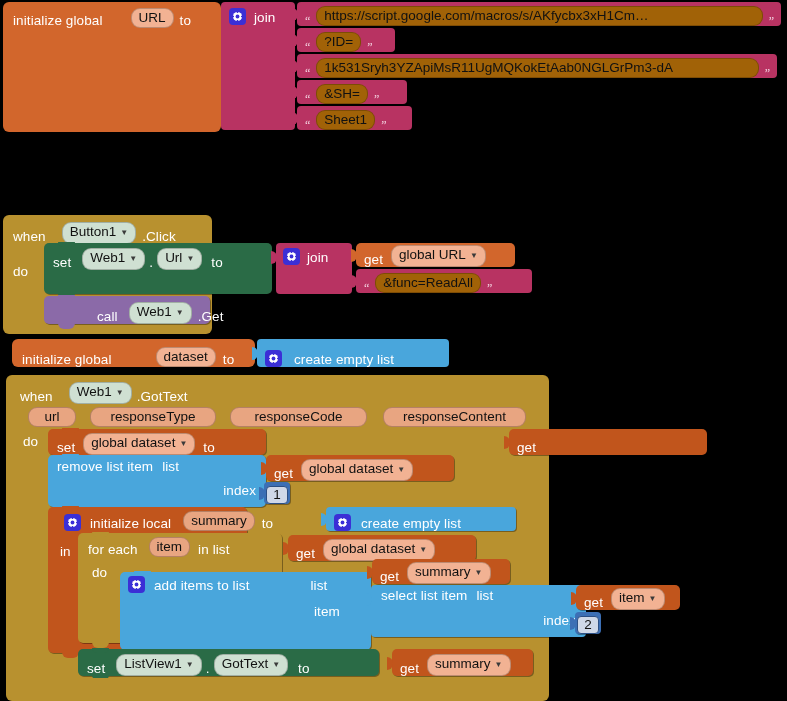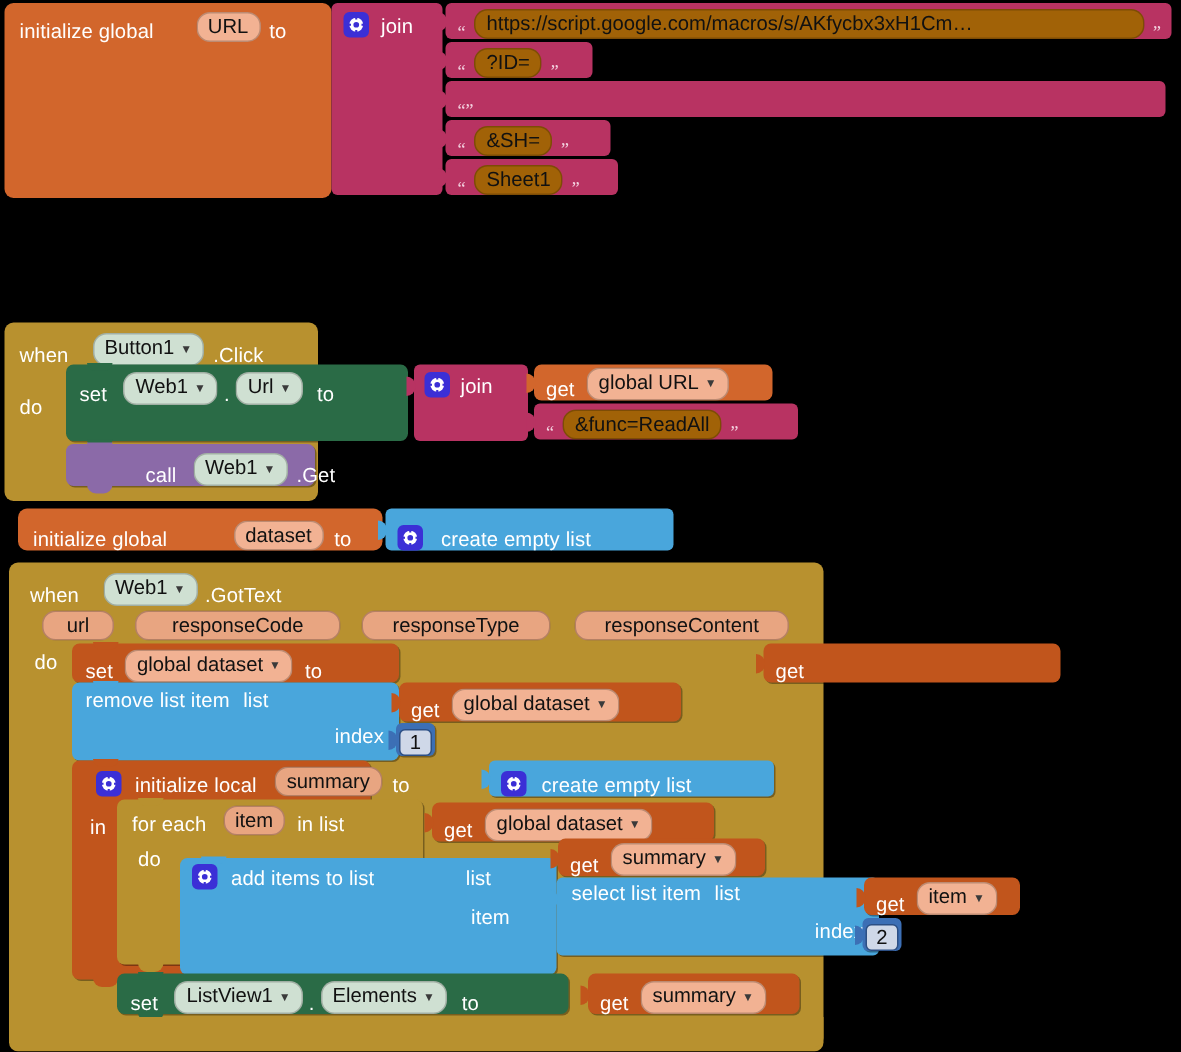--- a/index.html
+++ b/index.html
@@ -108,20 +108,21 @@
       <span class="q">“</span>
       <span class="field txt" style="margin:0 6px;">?ID=</span>
       <span class="q">”</span>
     </div>
     <div class="plug c-txt"></div>
   </div>
 
   <div class="blk c-txt r4 sh" style="left:297px;top:54px;width:480px;height:24px;">
     <div class="row" style="padding:0 0 0 8px;height:100%;">
       <span class="q">“</span>
+      <span class="field txt" style="margin:0 6px;flex:1 1 auto;">1k531Sryh3YZApiMsR11UgMQKokEtAab0NGLGrPm3-dA</span>
       <span class="q" style="margin-right:7px;">”</span>
     </div>
     <div class="plug c-txt"></div>
   </div>
 
   <div class="blk c-txt r4 sh" style="left:297px;top:80px;width:110px;height:24px;">
     <div class="row" style="padding:0 0 0 8px;height:100%;">
       <span class="q">“</span>
       <span class="field txt" style="margin:0 6px;">&amp;SH=</span>
       <span class="q">”</span>
@@ -245,22 +246,22 @@
     <div class="row" style="padding:7px 0 0 14px;">
       <span class="lbl">when</span>
       <span class="field comp" style="margin-left:16px;">
         <span>Web1</span><span class="caret">▼</span>
       </span>
       <span class="lbl" style="margin-left:5px;">.GotText</span>
     </div>
 
     <div class="row" style="position:absolute;left:22px;top:32px;">
       <span class="field loc" style="width:48px;text-align:center;">url</span>
+      <span class="field loc" style="margin-left:14px;width:126px;text-align:center;">responseType</span>
       <span class="field loc" style="margin-left:14px;width:137px;text-align:center;">responseCode</span>
-      <span class="field loc" style="margin-left:14px;width:126px;text-align:center;">responseType</span>
       <span class="field loc" style="margin-left:16px;width:143px;text-align:center;">responseContent</span>
     </div>
 
   </div>
   <div class="lbl" style="position:absolute;left:23px;top:434px;">do</div>
 
   <div class="blk c-var-d r5 sh" style="left:48px;top:429px;width:218px;height:26px;">
     <div class="notch c-var-d"></div>
     <div class="row" style="padding:0 0 0 9px;height:100%;">
       <span class="lbl">set</span>
@@ -429,21 +430,21 @@
 
   <div class="blk c-set r5 sh" style="left:78px;top:649px;width:301px;height:27px;">
     <div class="notch c-set"></div>
     <div class="row" style="padding:0 0 0 9px;height:100%;">
       <span class="lbl">set</span>
       <span class="field comp" style="margin-left:11px;">
         <span>ListView1</span><span class="caret">▼</span>
       </span>
       <span class="lbl" style="margin:0 4px;">.</span>
       <span class="field comp">
-        <span>Elements</span><span class="caret">▼</span>
+        <span>GotText</span><span class="caret">▼</span>
       </span>
       <span class="lbl" style="margin-left:10px;">to</span>
     </div>
     <div class="notch-b c-set"></div>
   </div>
 
   <div class="blk c-var-d r5 sh" style="left:392px;top:649px;width:141px;height:27px;">
     <div class="row" style="padding:0 0 0 8px;height:100%;">
       <span class="lbl">get</span>
       <span class="field var" style="margin-left:8px;">

